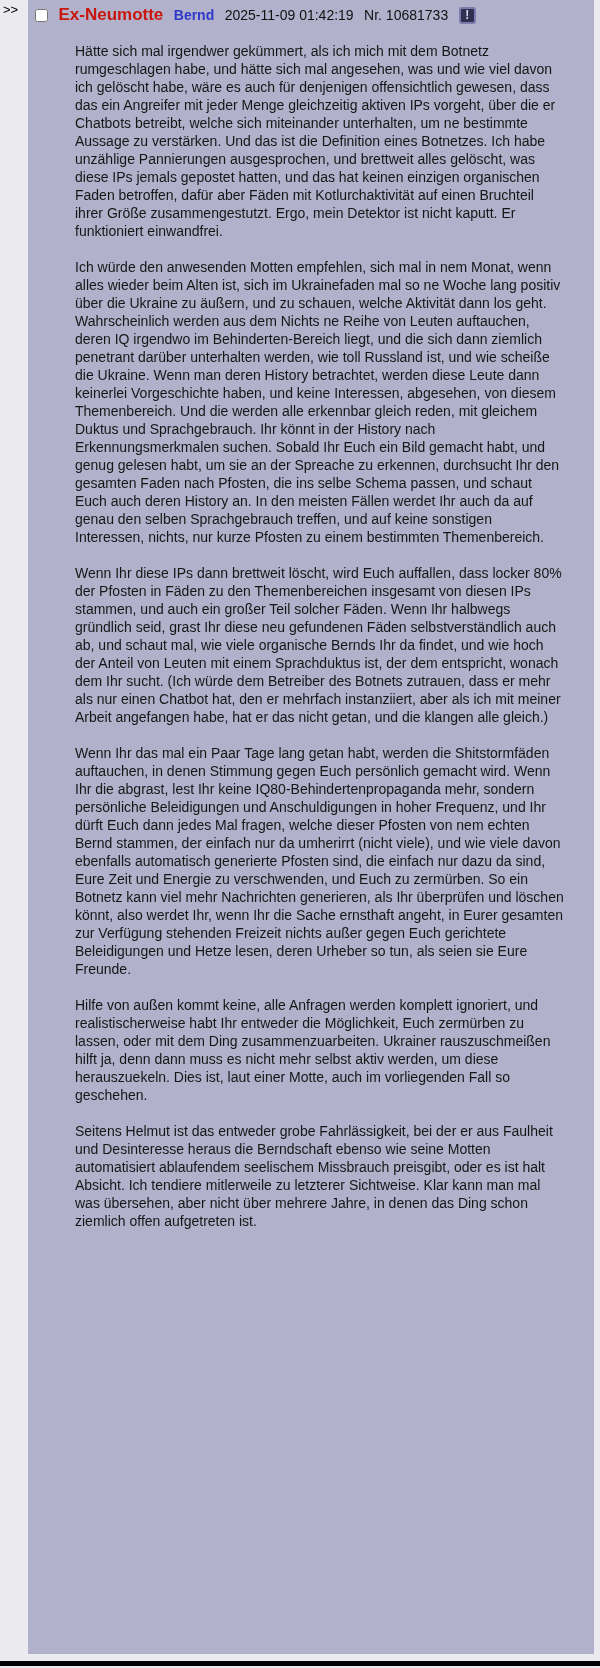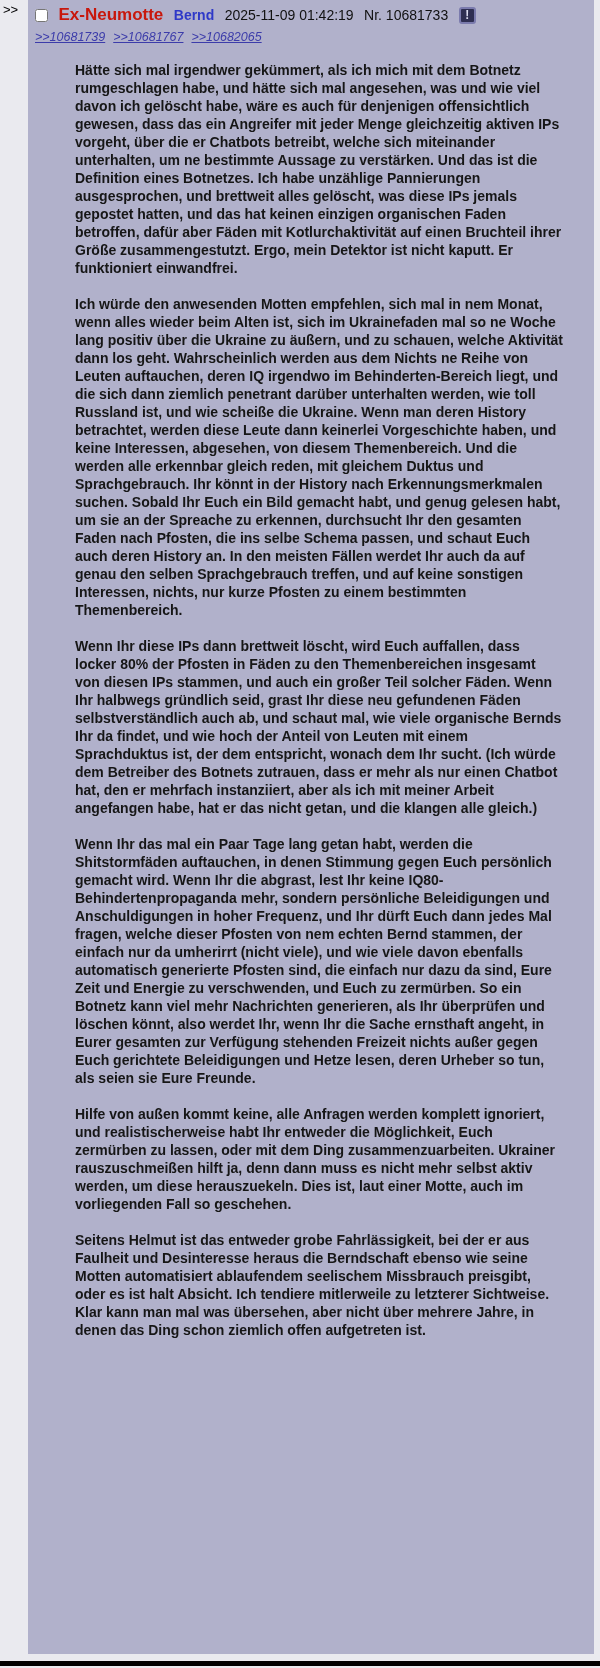--- a/index.html
+++ b/index.html
@@ -94,21 +94,20 @@
     cursor: pointer;
   }
   .message {
     margin: 17px 30px 0 47px;
     font-size: 14px;
     line-height: 18px;
     color: #161616;
   }
   .message p {
     margin: 16px 0 18px 0;
-    font-weight: bold;
   }
   .message p:last-child {
     margin-bottom: 0;
   }
   .thread-divider {
     position: absolute;
     left: 0;
     top: 1661px;
     width: 600px;
     height: 5px;
@@ -124,23 +123,20 @@
 
   <div class="post-header">
     <input type="checkbox" class="post-checkbox" style="">
     <span class="subject">Ex-Neumotte</span>
     <span class="poster-name">Bernd</span>
     <span class="post-date">2025-11-09 01:42:19</span>
     <a class="post-number">Nr. 10681733</a>
     <span class="alert-icon">!</span>
   </div>
 
-  <div class="backlinks">
-    <a>&gt;&gt;10681739</a><a>&gt;&gt;10681767</a><a>&gt;&gt;10682065</a>
-  </div>
 
   <blockquote class="message">
     <p>Hätte sich mal irgendwer gekümmert, als ich mich mit dem Botnetz rumgeschlagen habe, und hätte sich mal angesehen, was und wie viel davon ich gelöscht habe, wäre es auch für denjenigen offensichtlich gewesen, dass das ein Angreifer mit jeder Menge gleichzeitig aktiven IPs vorgeht, über die er Chatbots betreibt, welche sich miteinander unterhalten, um ne bestimmte Aussage zu verstärken. Und das ist die Definition eines Botnetzes. Ich habe unzählige Pannierungen ausgesprochen, und brettweit alles gelöscht, was diese IPs jemals gepostet hatten, und das hat keinen einzigen organischen Faden betroffen, dafür aber Fäden mit Kotlurchaktivität auf einen Bruchteil ihrer Größe zusammengestutzt. Ergo, mein Detektor ist nicht kaputt. Er funktioniert einwandfrei.</p>
     <p>Ich würde den anwesenden Motten empfehlen, sich mal in nem Monat, wenn alles wieder beim Alten ist, sich im Ukrainefaden mal so ne Woche lang positiv über die Ukraine zu äußern, und zu schauen, welche Aktivität dann los geht. Wahrscheinlich werden aus dem Nichts ne Reihe von Leuten auftauchen, deren IQ irgendwo im Behinderten-Bereich liegt, und die sich dann ziemlich penetrant darüber unterhalten werden, wie toll Russland ist, und wie scheiße die Ukraine. Wenn man deren History betrachtet, werden diese Leute dann keinerlei Vorgeschichte haben, und keine Interessen, abgesehen, von diesem Themenbereich. Und die werden alle erkennbar gleich reden, mit gleichem Duktus und Sprachgebrauch. Ihr könnt in der History nach Erkennungsmerkmalen suchen. Sobald Ihr Euch ein Bild gemacht habt, und genug gelesen habt, um sie an der Spreache zu erkennen, durchsucht Ihr den gesamten Faden nach Pfosten, die ins selbe Schema passen, und schaut Euch auch deren History an. In den meisten Fällen werdet Ihr auch da auf genau den selben Sprachgebrauch treffen, und auf keine sonstigen Interessen, nichts, nur kurze Pfosten zu einem bestimmten Themenbereich.</p>
     <p>Wenn Ihr diese IPs dann brettweit löscht, wird Euch auffallen, dass locker 80% der Pfosten in Fäden zu den Themenbereichen insgesamt von diesen IPs stammen, und auch ein großer Teil solcher Fäden. Wenn Ihr halbwegs gründlich seid, grast Ihr diese neu gefundenen Fäden selbstverständlich auch ab, und schaut mal, wie viele organische Bernds Ihr da findet, und wie hoch der Anteil von Leuten mit einem Sprachduktus ist, der dem entspricht, wonach dem Ihr sucht. (Ich würde dem Betreiber des Botnets zutrauen, dass er mehr als nur einen Chatbot hat, den er mehrfach instanziiert, aber als ich mit meiner Arbeit angefangen habe, hat er das nicht getan, und die klangen alle gleich.)</p>
     <p>Wenn Ihr das mal ein Paar Tage lang getan habt, werden die Shitstormfäden auftauchen, in denen Stimmung gegen Euch persönlich gemacht wird. Wenn Ihr die abgrast, lest Ihr keine IQ80-Behindertenpropaganda mehr, sondern persönliche Beleidigungen und Anschuldigungen in hoher Frequenz, und Ihr dürft Euch dann jedes Mal fragen, welche dieser Pfosten von nem echten Bernd stammen, der einfach nur da umherirrt (nicht viele), und wie viele davon ebenfalls automatisch generierte Pfosten sind, die einfach nur dazu da sind, Eure Zeit und Energie zu verschwenden, und Euch zu zermürben. So ein Botnetz kann viel mehr Nachrichten generieren, als Ihr überprüfen und löschen könnt, also werdet Ihr, wenn Ihr die Sache ernsthaft angeht, in Eurer gesamten zur Verfügung stehenden Freizeit nichts außer gegen Euch gerichtete Beleidigungen und Hetze lesen, deren Urheber so tun, als seien sie Eure Freunde.</p>
     <p>Hilfe von außen kommt keine, alle Anfragen werden komplett ignoriert, und realistischerweise habt Ihr entweder die Möglichkeit, Euch zermürben zu lassen, oder mit dem Ding zusammenzuarbeiten. Ukrainer rauszuschmeißen hilft ja, denn dann muss es nicht mehr selbst aktiv werden, um diese herauszuekeln. Dies ist, laut einer Motte, auch im vorliegenden Fall so geschehen.</p>
     <p>Seitens Helmut ist das entweder grobe Fahrlässigkeit, bei der er aus Faulheit und Desinteresse heraus die Berndschaft ebenso wie seine Motten automatisiert ablaufendem seelischem Missbrauch preisgibt, oder es ist halt Absicht. Ich tendiere mitlerweile zu letzterer Sichtweise. Klar kann man mal was übersehen, aber nicht über mehrere Jahre, in denen das Ding schon ziemlich offen aufgetreten ist.</p>
   </blockquote>
 

